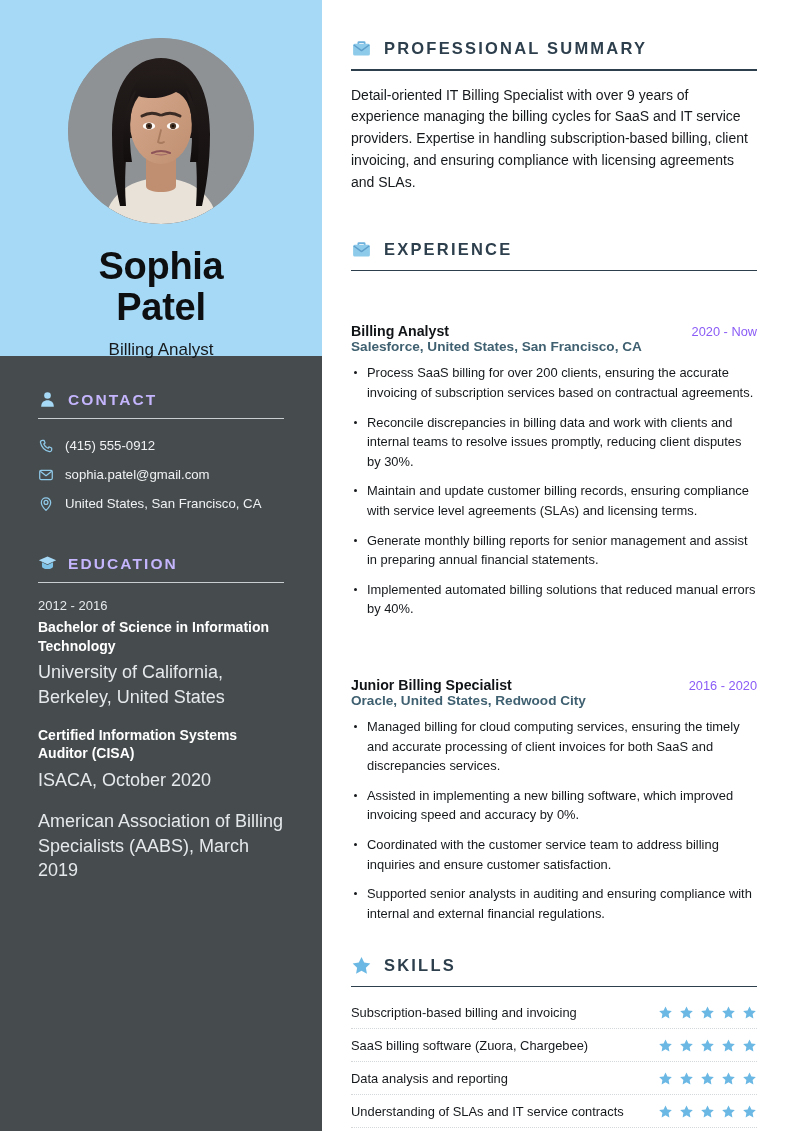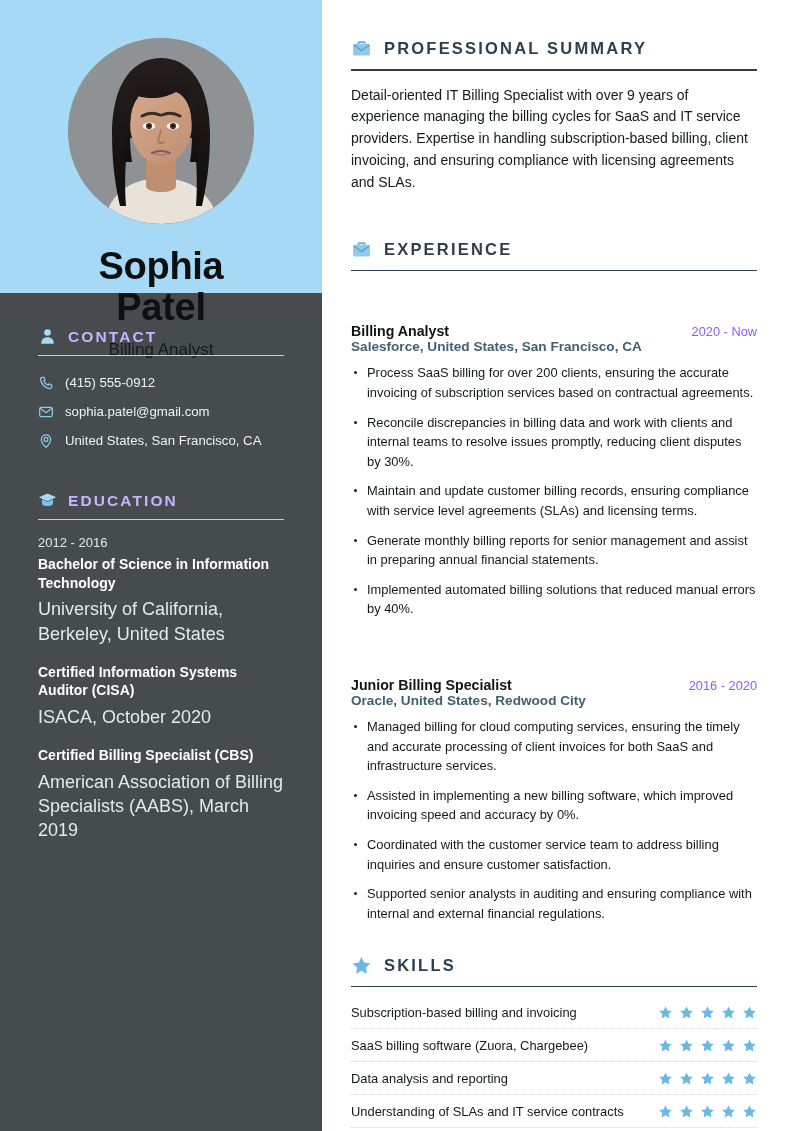--- a/index.html
+++ b/index.html
@@ -30,21 +30,21 @@
     flex-direction: column;
     background: #464b4e;
   }
   .sidebar-top {
     background: #a5d9f5;
     padding: 38px 22px 26px 22px;
     display: flex;
     flex-direction: column;
     align-items: center;
     flex: 0 0 auto;
-    height: 293px;
+    height: 356px;
     box-sizing: border-box;
   }
   .avatar {
     width: 186px;
     height: 186px;
     border-radius: 50%;
     overflow: hidden;
     background: #8e9295;
     position: relative;
     flex: 0 0 auto;
@@ -364,21 +364,20 @@
         <div class="edu-gap"></div>
 
         <div>
           <div class="edu-title">Certified Information Systems Auditor (CISA)</div>
           <div class="edu-sub">ISACA, October 2020</div>
         </div>
 
         <div class="edu-gap"></div>
 
         <div>
-          <div class="edu-title">Certified Billing Specialist (CBS)</div>
           <div class="edu-sub">American Association of Billing Specialists (AABS), March 2019</div>
         </div>
       </div>
 
     </div>
   </aside>
 
   <main class="main">
 
     <section>
@@ -426,21 +425,21 @@
         </ul>
       </div>
 
       <div class="job">
         <div class="job-row">
           <span class="job-title">Junior Billing Specialist</span>
           <span class="job-date">2016 - 2020</span>
         </div>
         <div class="job-company">Oracle, United States, Redwood City</div>
         <ul class="bullets">
-          <li>Managed billing for cloud computing services, ensuring the timely and accurate processing of client invoices for both SaaS and infrastructure services.</li>
+          <li>Managed billing for cloud computing services, ensuring the timely and accurate processing of client invoices for both SaaS and discrepancies services.</li>
           <li>Assisted in implementing a new billing software, which improved invoicing speed and accuracy by 0%.</li>
           <li>Coordinated with the customer service team to address billing inquiries and ensure customer satisfaction.</li>
           <li>Supported senior analysts in auditing and ensuring compliance with internal and external financial regulations.</li>
         </ul>
       </div>
     </section>
 
     <div class="section-gap"></div>
 
     <section>

